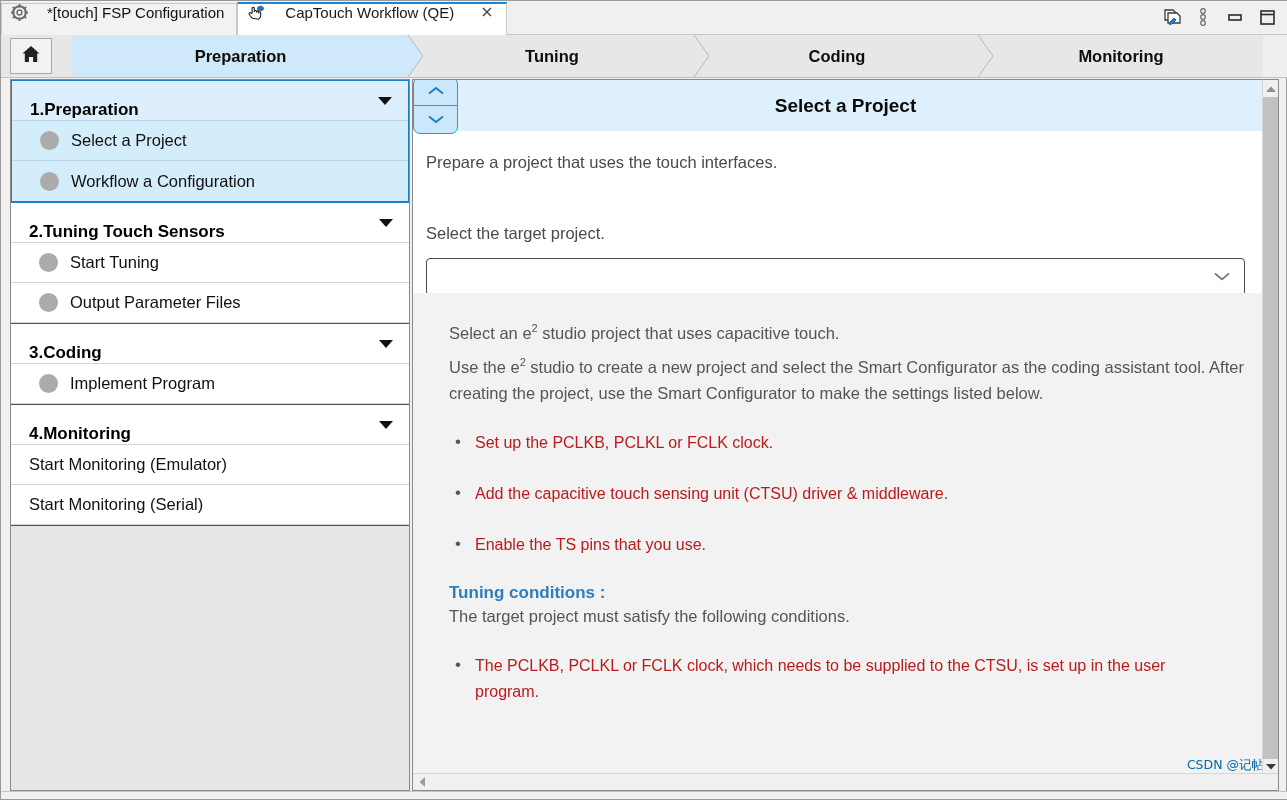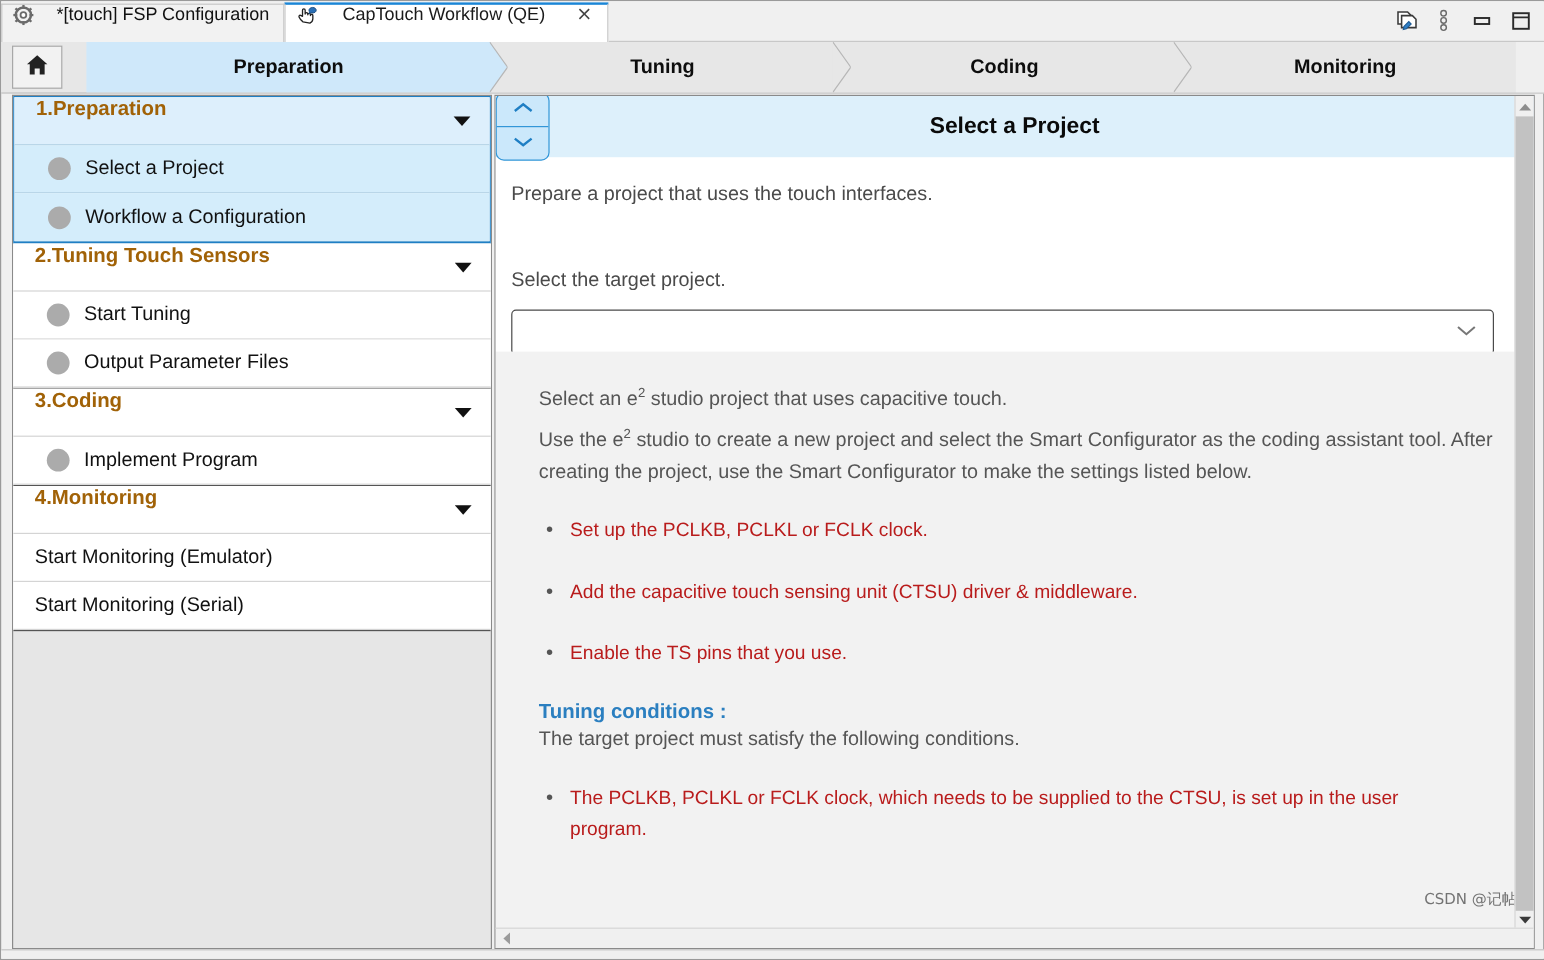--- a/index.html
+++ b/index.html
@@ -101,23 +101,23 @@
     background: #e6e6e6;
     border: 1px solid #8a8a8a;
     overflow: hidden;
   }
   .outline-box {
     background: #ffffff;
     border-bottom: 1px solid #555;
   }
   .sec-head {
     height: 40px;
-    display: flex; align-items: flex-start;
+    display: flex; align-items: flex-end;
     padding: 0 14px 0 18px;
-    font-size: 17px; font-weight: bold; color: #a16207;
+    font-size: 17px; font-weight: bold; color: #000000;
     border-bottom: 1px solid #d4d4d4;
     background: #ffffff;
     position: relative;
   }
   .sec-head .caret {
     position: absolute; right: 16px; top: 50%;
     transform: translateY(-50%);
     width: 0; height: 0;
     border-left: 7px solid transparent;
     border-right: 7px solid transparent;
@@ -204,22 +204,22 @@
   }
   .blist li::before {
     content: "\2022"; position: absolute; left: 6px; top: -1px;
     font-size: 17px; color: #555;
   }
   .tune-head {
     font-size: 17px; font-weight: bold; color: #2b7fc0;
     margin-top: 15px;
   }
   .watermark {
-    position: absolute; right: 14px; bottom: 16px;
-    font-size: 12.5px; color: #737373;
+    position: absolute; right: 14px; bottom: 0;
+    font-size: 12.5px; color: #0369a1;
     font-family: "DejaVu Sans", sans-serif;
   }
 
   
   .vscroll {
     position: absolute; right: 0; top: 0;
     width: 16px; height: 695px;
     background: #f0f0f0;
     border-left: 1px solid #d6d6d6;
   }

